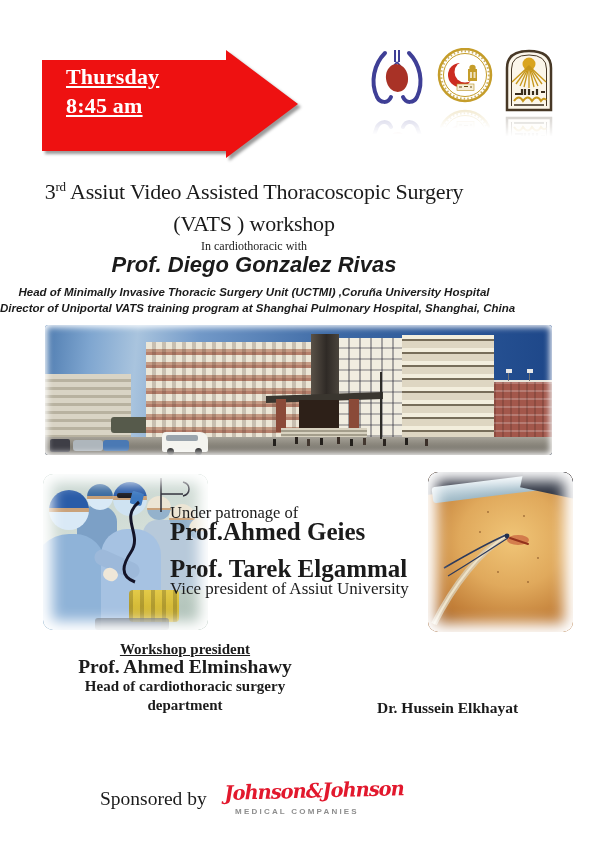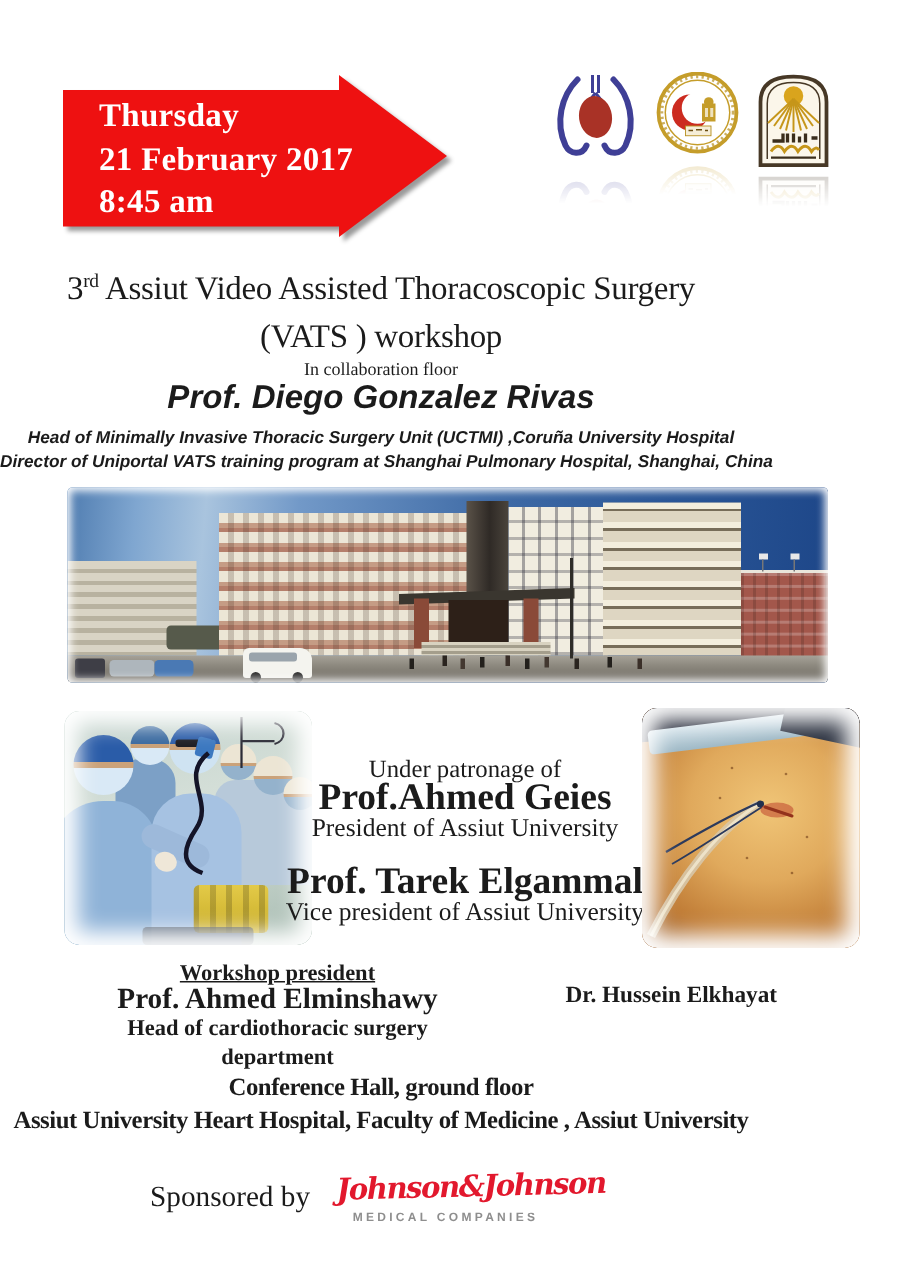--- a/index.html
+++ b/index.html
@@ -3,21 +3,21 @@
 <meta charset="utf-8">
 <style>
   html,body{margin:0;padding:0;background:#ffffff;}
   .page{position:relative;width:600px;height:857px;background:#fff;overflow:hidden;
         font-family:"Liberation Serif",serif;color:#1b1b1b;}
 
   
   .banner{position:absolute;left:42px;top:50px;width:256px;height:110px;}
   .banner svg{filter:drop-shadow(3px 3px 1.5px #9a9a9a);display:block;}
   .banner-text{position:absolute;left:24px;top:13px;color:#fff;font-weight:bold;
-               font-size:22px;line-height:28.5px;letter-spacing:.2px;}
+               font-size:22px;line-height:28.5px;letter-spacing:.2px;text-decoration:underline;}
 
   
   .logos{position:absolute;left:368px;top:48px;display:flex;gap:11px;align-items:flex-start;}
   .logo{position:relative;}
   .logo .refl{height:26px;overflow:hidden;opacity:.25;
               -webkit-mask-image:linear-gradient(to bottom,rgba(0,0,0,.9),transparent 80%);
               mask-image:linear-gradient(to bottom,rgba(0,0,0,.9),transparent 80%);}
   .logo .refl svg{transform:scaleY(-1);display:block;}
 
   
@@ -118,34 +118,34 @@
   .incis{left:428px;top:472px;width:145px;height:160px;
     background:radial-gradient(120% 100% at 58% 42%,#f0c577 0%,#e0a95c 30%,#c07c36 55%,
                #8a4d1d 76%,#4a2a0c 92%,#2d1a06 100%);}
   .i-darktop{left:-8px;top:-10px;width:170px;height:26px;background:#1b2030;transform:rotate(-5deg);}
   .i-drape{left:4px;top:8px;width:120px;height:16px;border-radius:3px;
     background:linear-gradient(#d3e2ea,#9fb9c6);transform:rotate(-7deg);}
   .i-corner{right:-12px;top:-12px;width:62px;height:34px;background:#2e3442;transform:rotate(12deg);}
   .i-svg{position:absolute;left:0;top:0;}
 
   
-  .patronage{position:absolute;left:170px;top:503px;width:280px;text-align:center;}
+  .patronage{position:absolute;left:170px;top:503px;width:280px;text-align:left;}
   .pat-intro{font-size:16.5px;line-height:19px;}
   .pat-name{font-size:25px;line-height:20px;font-weight:bold;}
   .pat-title{font-size:17px;line-height:19px;}
   .pat-gap{height:17px;}
 
   
   .off-left{position:absolute;left:50px;top:642px;width:270px;text-align:center;font-weight:bold;}
   .off-label{font-size:15px;line-height:15px;text-decoration:underline;}
   .off-name{font-size:19.5px;line-height:20px;}
   .off-title{font-size:15px;line-height:19px;}
   .off-right{position:absolute;left:335px;top:655px;width:225px;text-align:center;font-weight:bold;}
   .coord-label{font-size:15.5px;line-height:17px;}
-  .coord-name{font-size:15.5px;line-height:17px;}
+  .coord-name{font-size:15.5px;line-height:17px;margin-top:44px;}
 
   
   .venue{top:714px;font-weight:bold;font-size:16.5px;line-height:22px;
          letter-spacing:-.3px;white-space:nowrap;}
 
   
   .sponsor-label{position:absolute;left:100px;top:788px;font-size:19.5px;}
   .jnj{position:absolute;left:222px;top:779px;width:150px;text-align:center;}
   .jnj-script{font-family:"DejaVu Serif",serif;font-style:italic;font-weight:bold;
               font-size:20px;letter-spacing:-1px;color:#e2182d;transform:rotate(-1.5deg) scaleX(.97);
@@ -201,21 +201,20 @@
 </svg>
 
 <div class="page">
 
   <div class="banner">
     <svg width="256" height="110" viewBox="0 0 256 110">
       <polygon points="0,10 184,10 184,0 256,54 184,108 184,101 0,101" fill="#ee1111"></polygon>
     </svg>
     <div class="banner-text">
       <div>Thursday</div>
-      <div>21 February 2017</div>
       <div>8:45 am</div>
     </div>
   </div>
 
   <div class="logos">
     <div class="logo">
       <svg width="58" height="62">
           <use href="#lungsSym"></use>
         </svg>
       <div class="refl">
@@ -244,21 +243,21 @@
           </svg>
         </div>
     </div>
   </div>
 
   <div class="ctr title">
     <div><span>3</span><span class="sup">rd</span><span> Assiut Video Assisted Thoracoscopic Surgery</span></div>
     <div>(VATS )  workshop</div>
   </div>
 
-  <div class="ctr collab-intro">In collaboration floor</div>
+  <div class="ctr collab-intro">In cardiothoracic with</div>
   <div class="ctr creds">
     <div>Head of Minimally Invasive Thoracic Surgery Unit (UCTMI) ,Coruña University Hospital</div>
     <div>Director of Uniportal VATS training program at Shanghai Pulmonary Hospital, Shanghai, China</div>
   </div>
   <div class="ctr guest-name">Prof. Diego Gonzalez Rivas</div>
 
   <div class="photo building">
     <div class="b-left"></div>
     <div class="b-trees"></div>
     <div class="b-main"></div>
@@ -301,21 +300,20 @@
     <svg class="s-svg" width="165" height="156">
       <path d="M118,4 v34 M118,20 h22 M140,8 c8,2 8,12 0,14" stroke="#2b2b36" stroke-width="1.5" fill="none"></path>
       <rect x="88" y="18" width="12" height="13" rx="2" fill="#3c78c0" transform="rotate(14 94 24)"></rect>
       <path d="M96,28 C76,44 100,60 88,78 C80,90 76,102 92,108" stroke="#141428" stroke-width="3" fill="none"></path>
     </svg>
   </div>
 
   <div class="patronage">
     <div class="pat-intro">Under patronage  of</div>
     <div class="pat-name">Prof.Ahmed Geies</div>
-    <div class="pat-title">President of Assiut University</div>
     <div class="pat-gap"></div>
     <div class="pat-name">Prof. Tarek Elgammal</div>
     <div class="pat-title">Vice president of Assiut University</div>
   </div>
 
   <div class="photo incis">
     <div class="i-darktop"></div>
     <div class="i-drape"></div>
     <div class="i-corner"></div>
     <svg class="i-svg" width="145" height="160">
@@ -339,24 +337,20 @@
 
   <div class="off-left">
     <div class="off-label">Workshop  president</div>
     <div class="off-name">Prof. Ahmed Elminshawy</div>
     <div class="off-title">Head of cardiothoracic surgery department</div>
   </div>
   <div class="off-right">
     <div class="coord-name">Dr. Hussein Elkhayat</div>
   </div>
 
-  <div class="ctr venue">
-    <div>Conference Hall, ground floor</div>
-    <div>Assiut University Heart Hospital, Faculty of Medicine , Assiut University</div>
-  </div>
 
   <div class="sponsor-label">Sponsored by</div>
   <div class="jnj">
     <div class="jnj-script">Johnson&amp;Johnson</div>
     <div class="jnj-sub">MEDICAL COMPANIES</div>
   </div>
 
 </div>
 
 </body></html>

